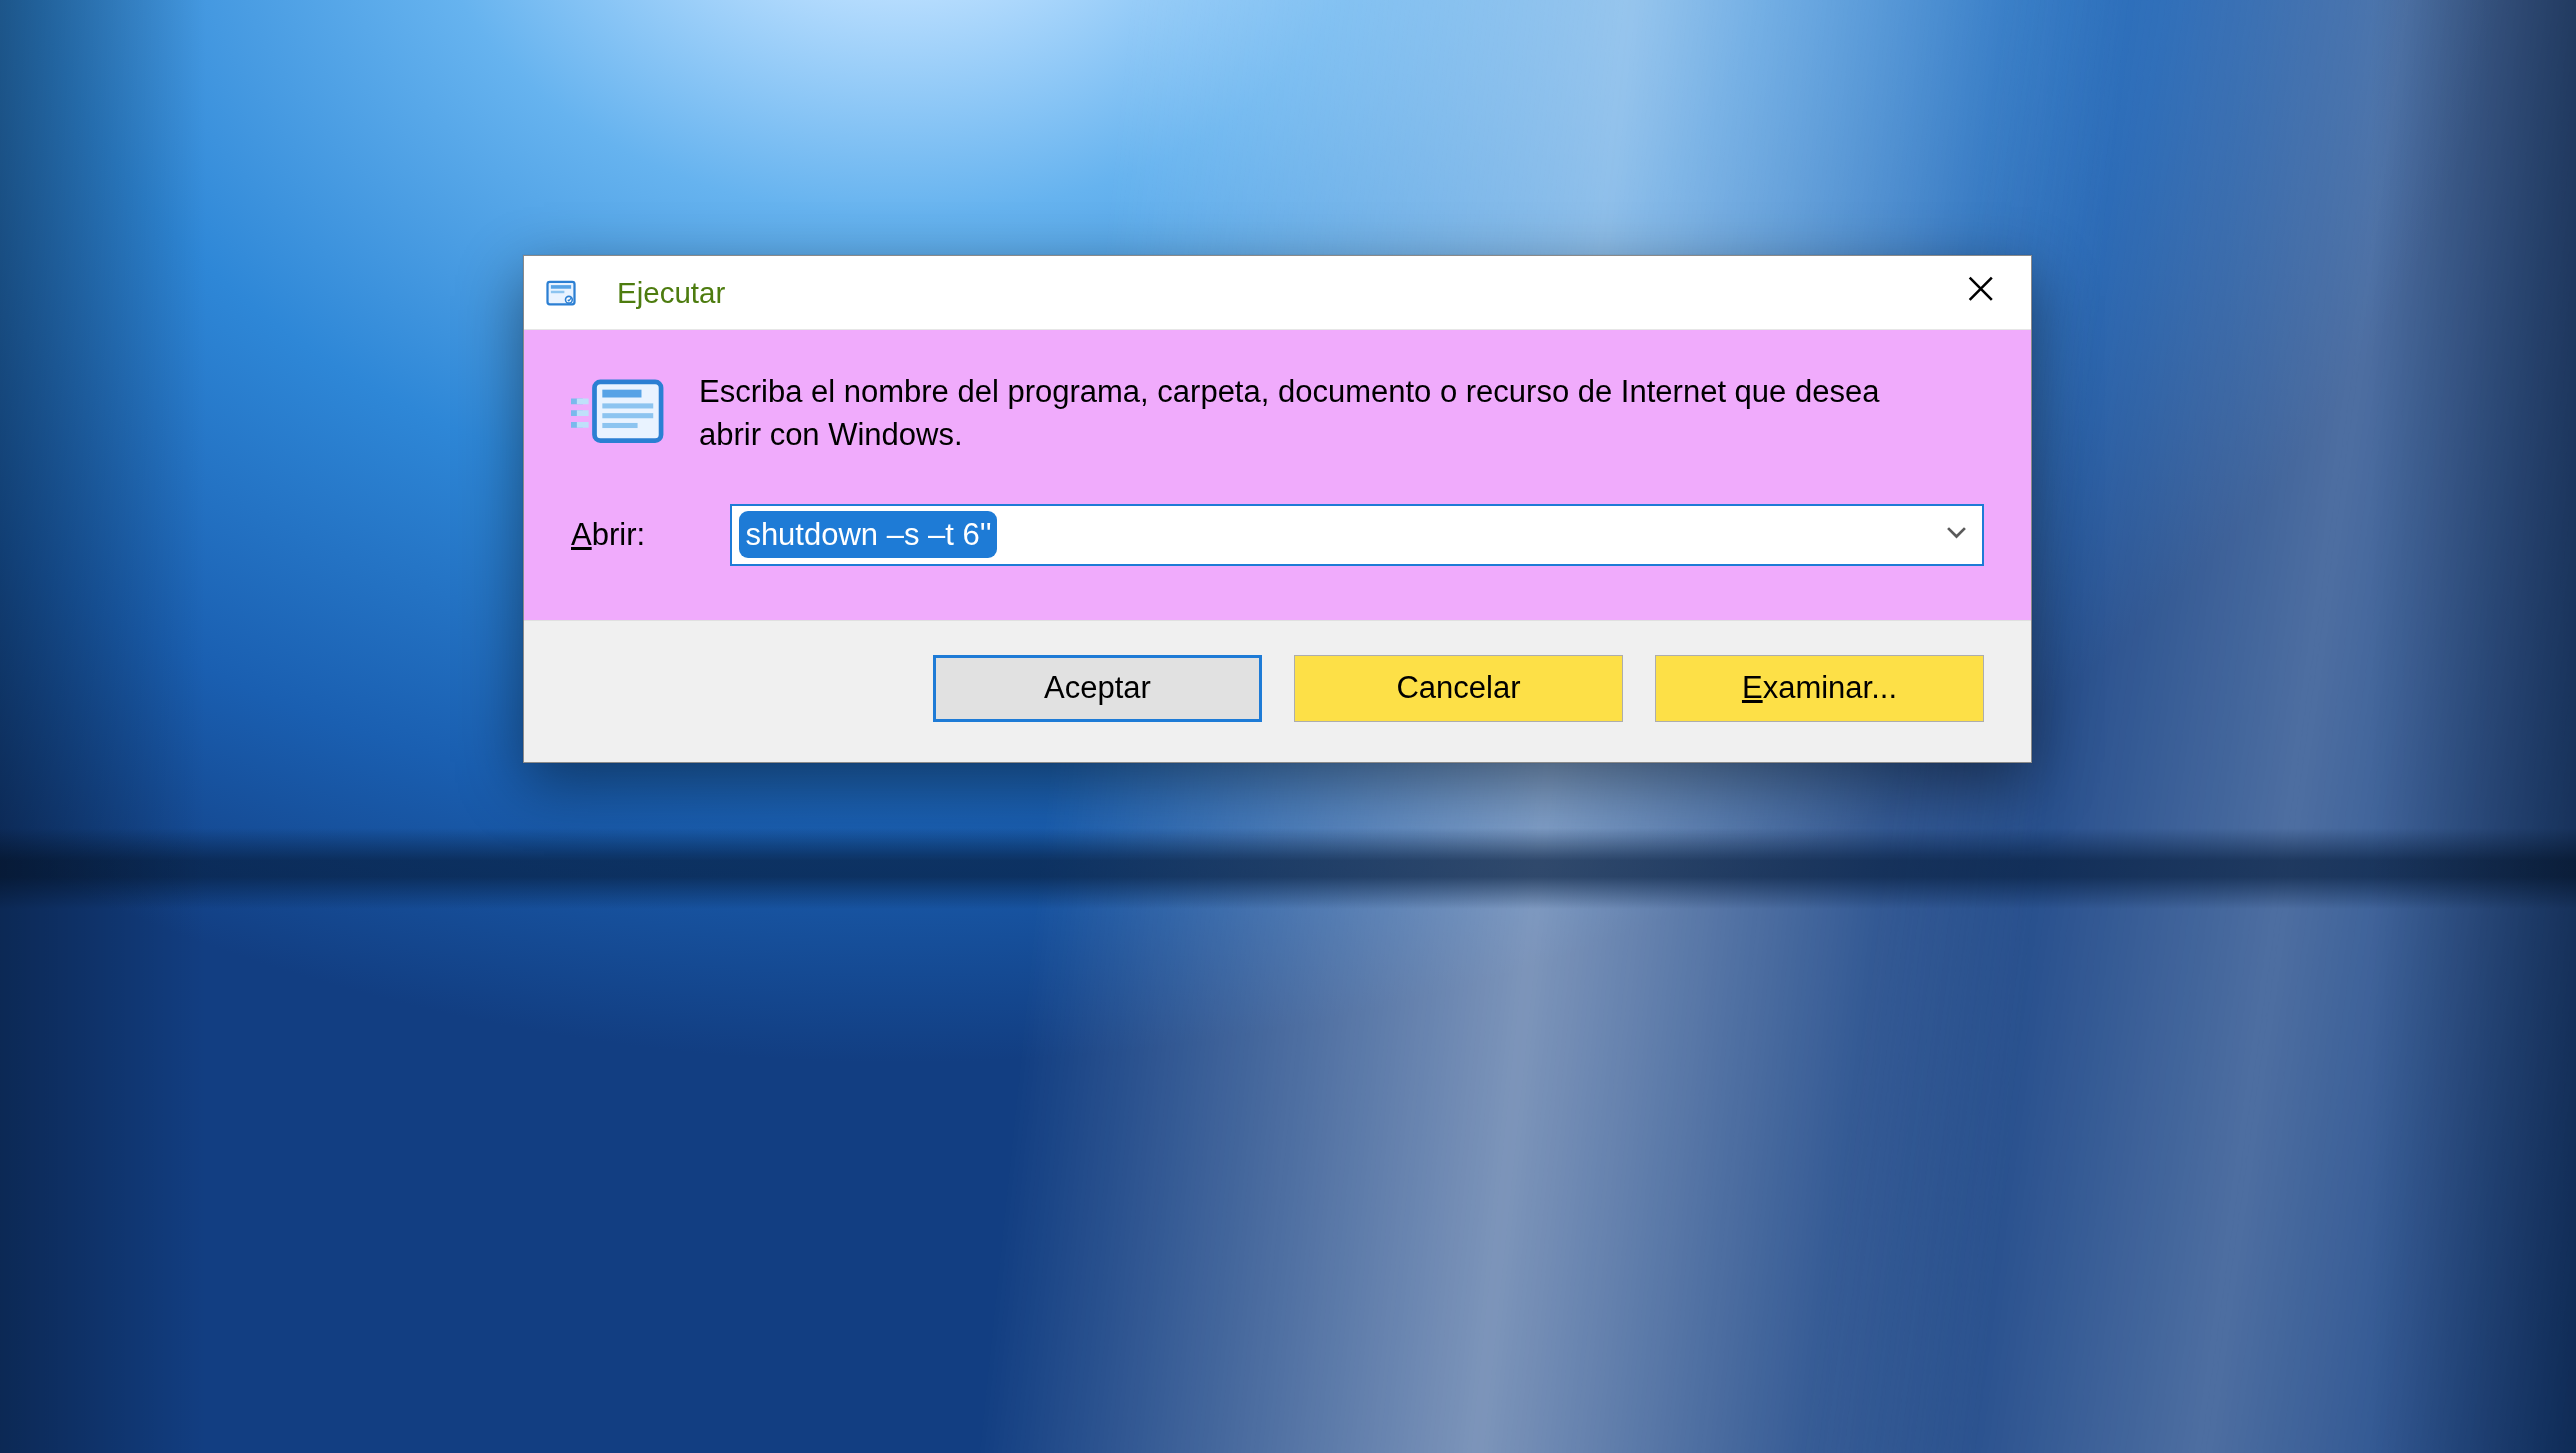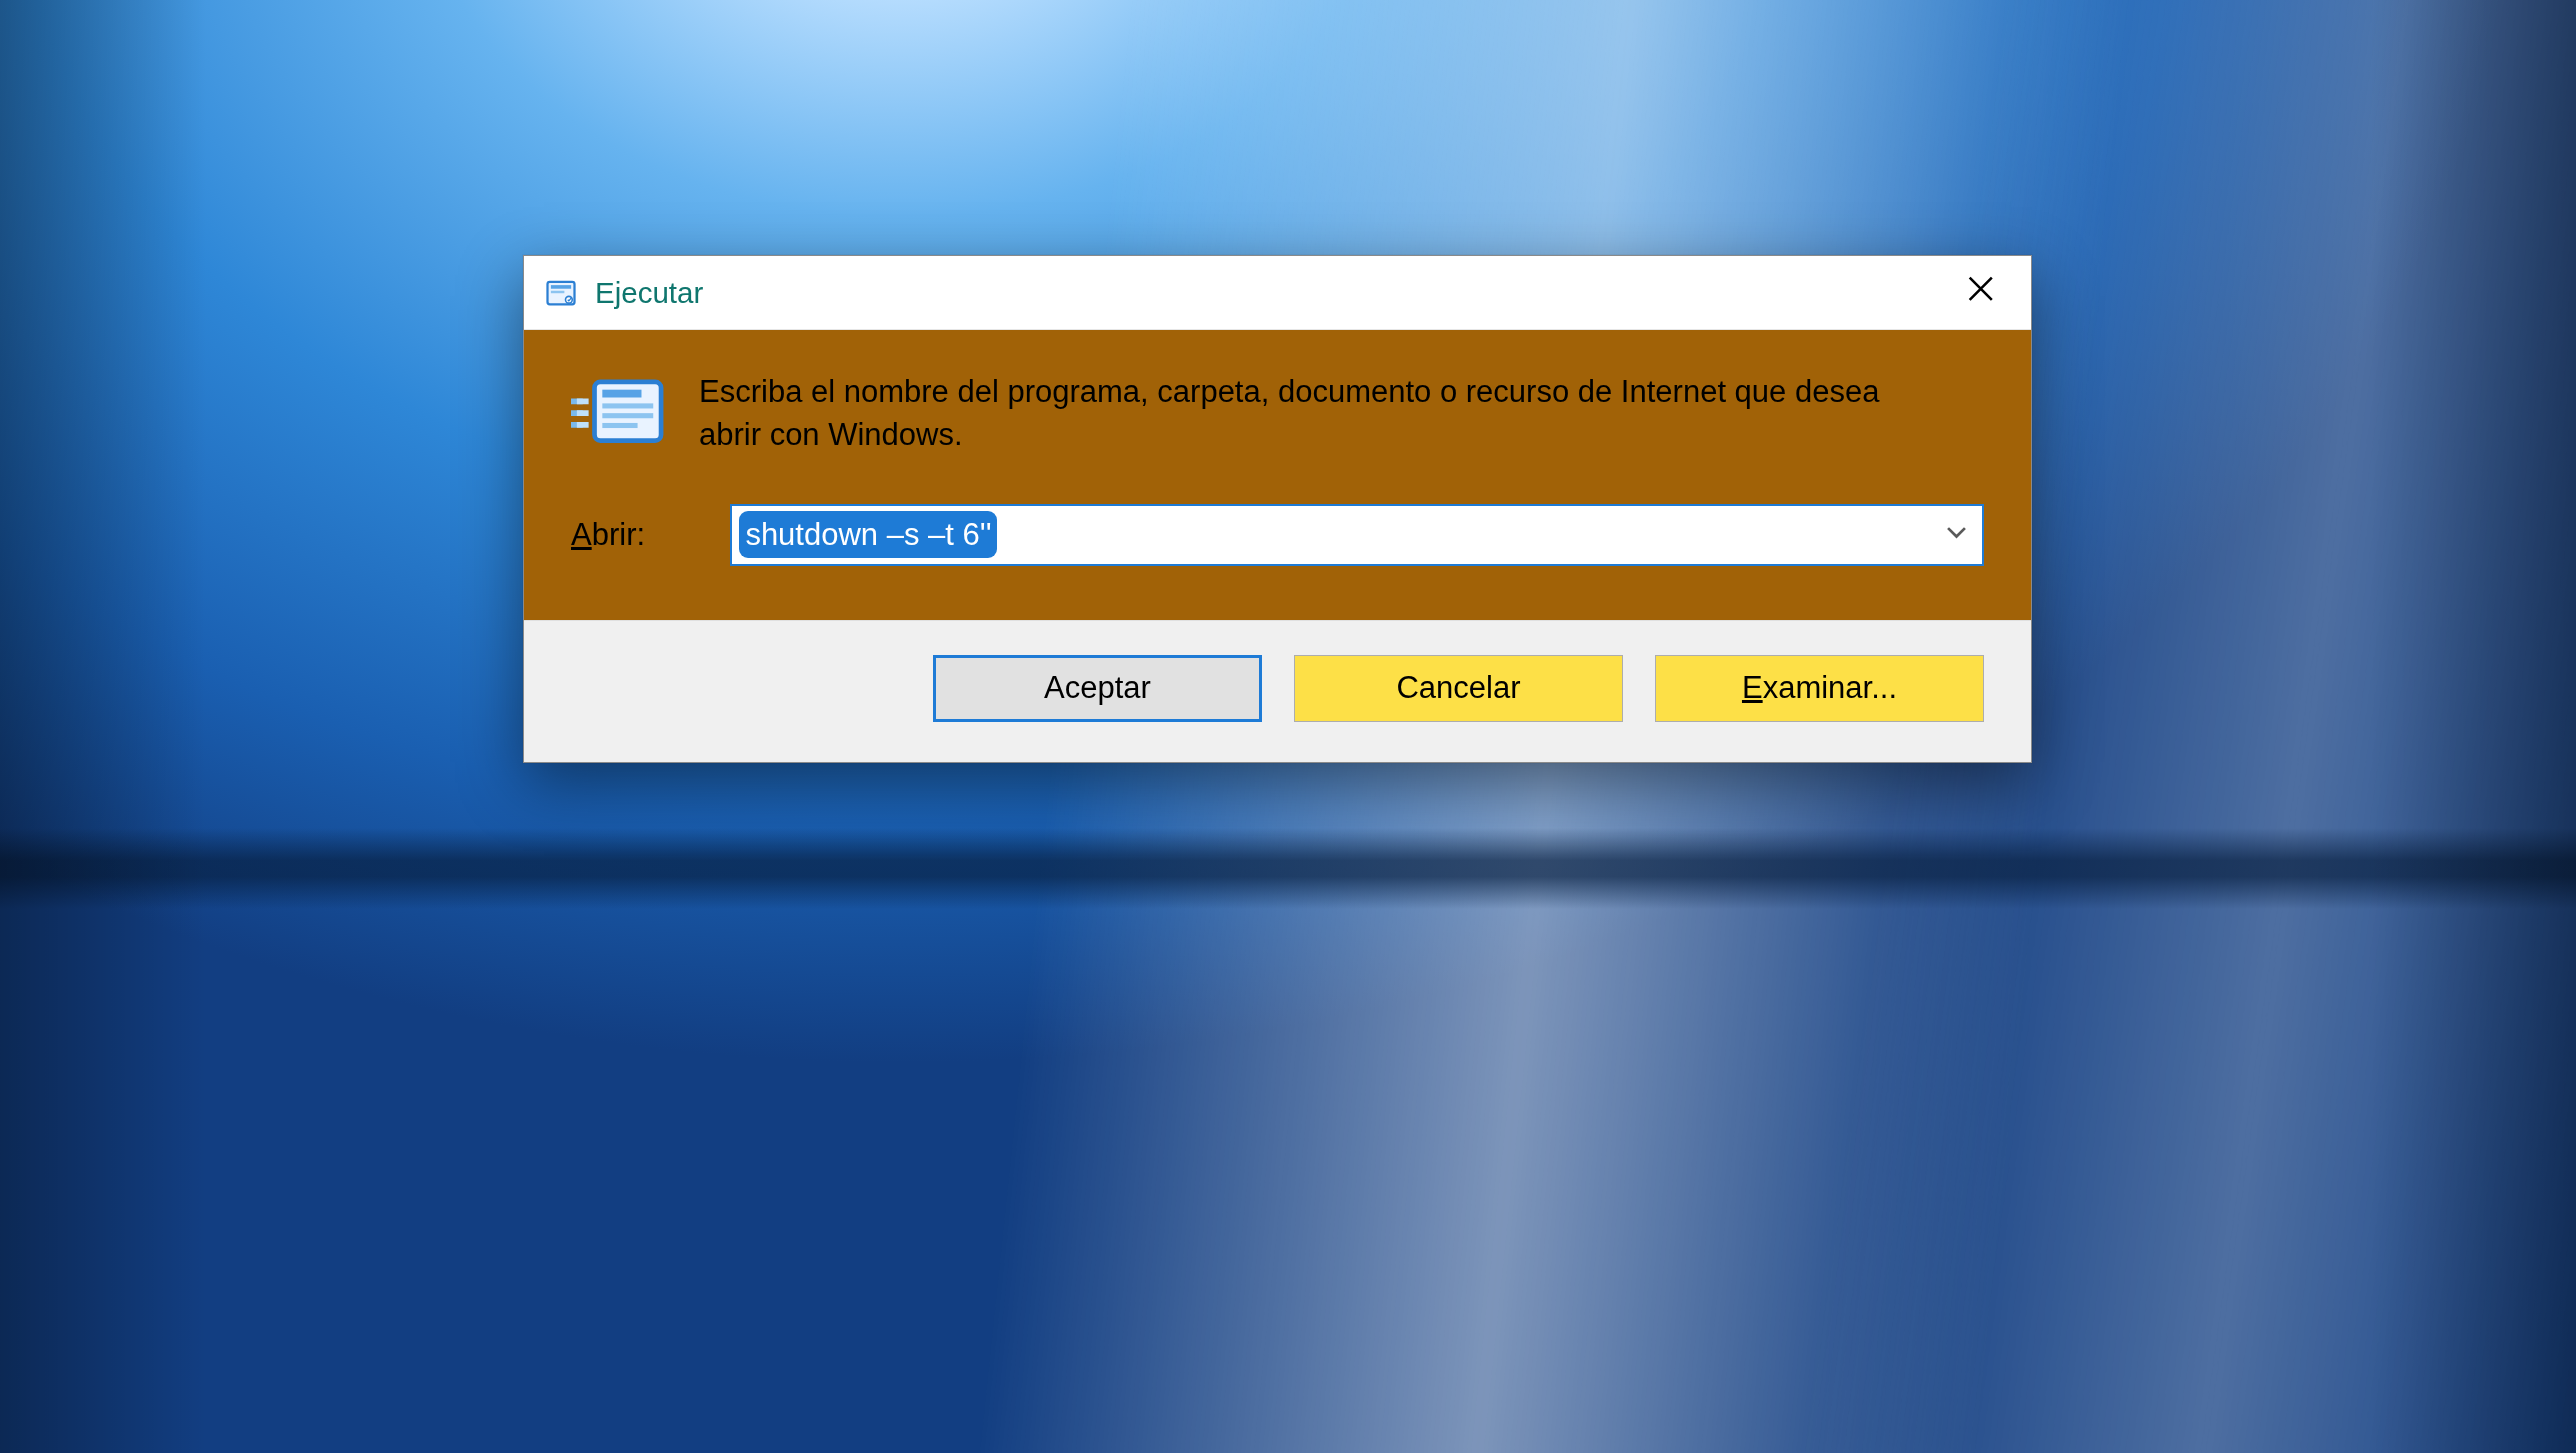--- a/index.html
+++ b/index.html
@@ -96,36 +96,37 @@
     }
     .titlebar .app-icon {
       width: 36px;
       height: 36px;
       margin-right: 16px;
       flex: none;
     }
     .titlebar .title-text {
       flex: 1;
       font-size: 29.5px;
-      color: #0f766e;
+      color: #4d7c0f;
+      margin-left: 22px;
     }
     .titlebar .close {
       width: 101px;
       height: 100%;
       display: flex;
       align-items: center;
       justify-content: center;
       color: #000;
     }
     .titlebar .close svg { width: 29.5px; height: 29.5px; }
 
     
     .dlg-body {
       padding: 40px 47px 54px 47px;
-      background: #a16207;
+      background: #f0abfc;
     }
     .intro {
       display: flex;
       align-items: flex-start;
       gap: 34px;
       margin-bottom: 47px;
     }
     .intro .big-icon {
       width: 94px;
       height: 81px;

